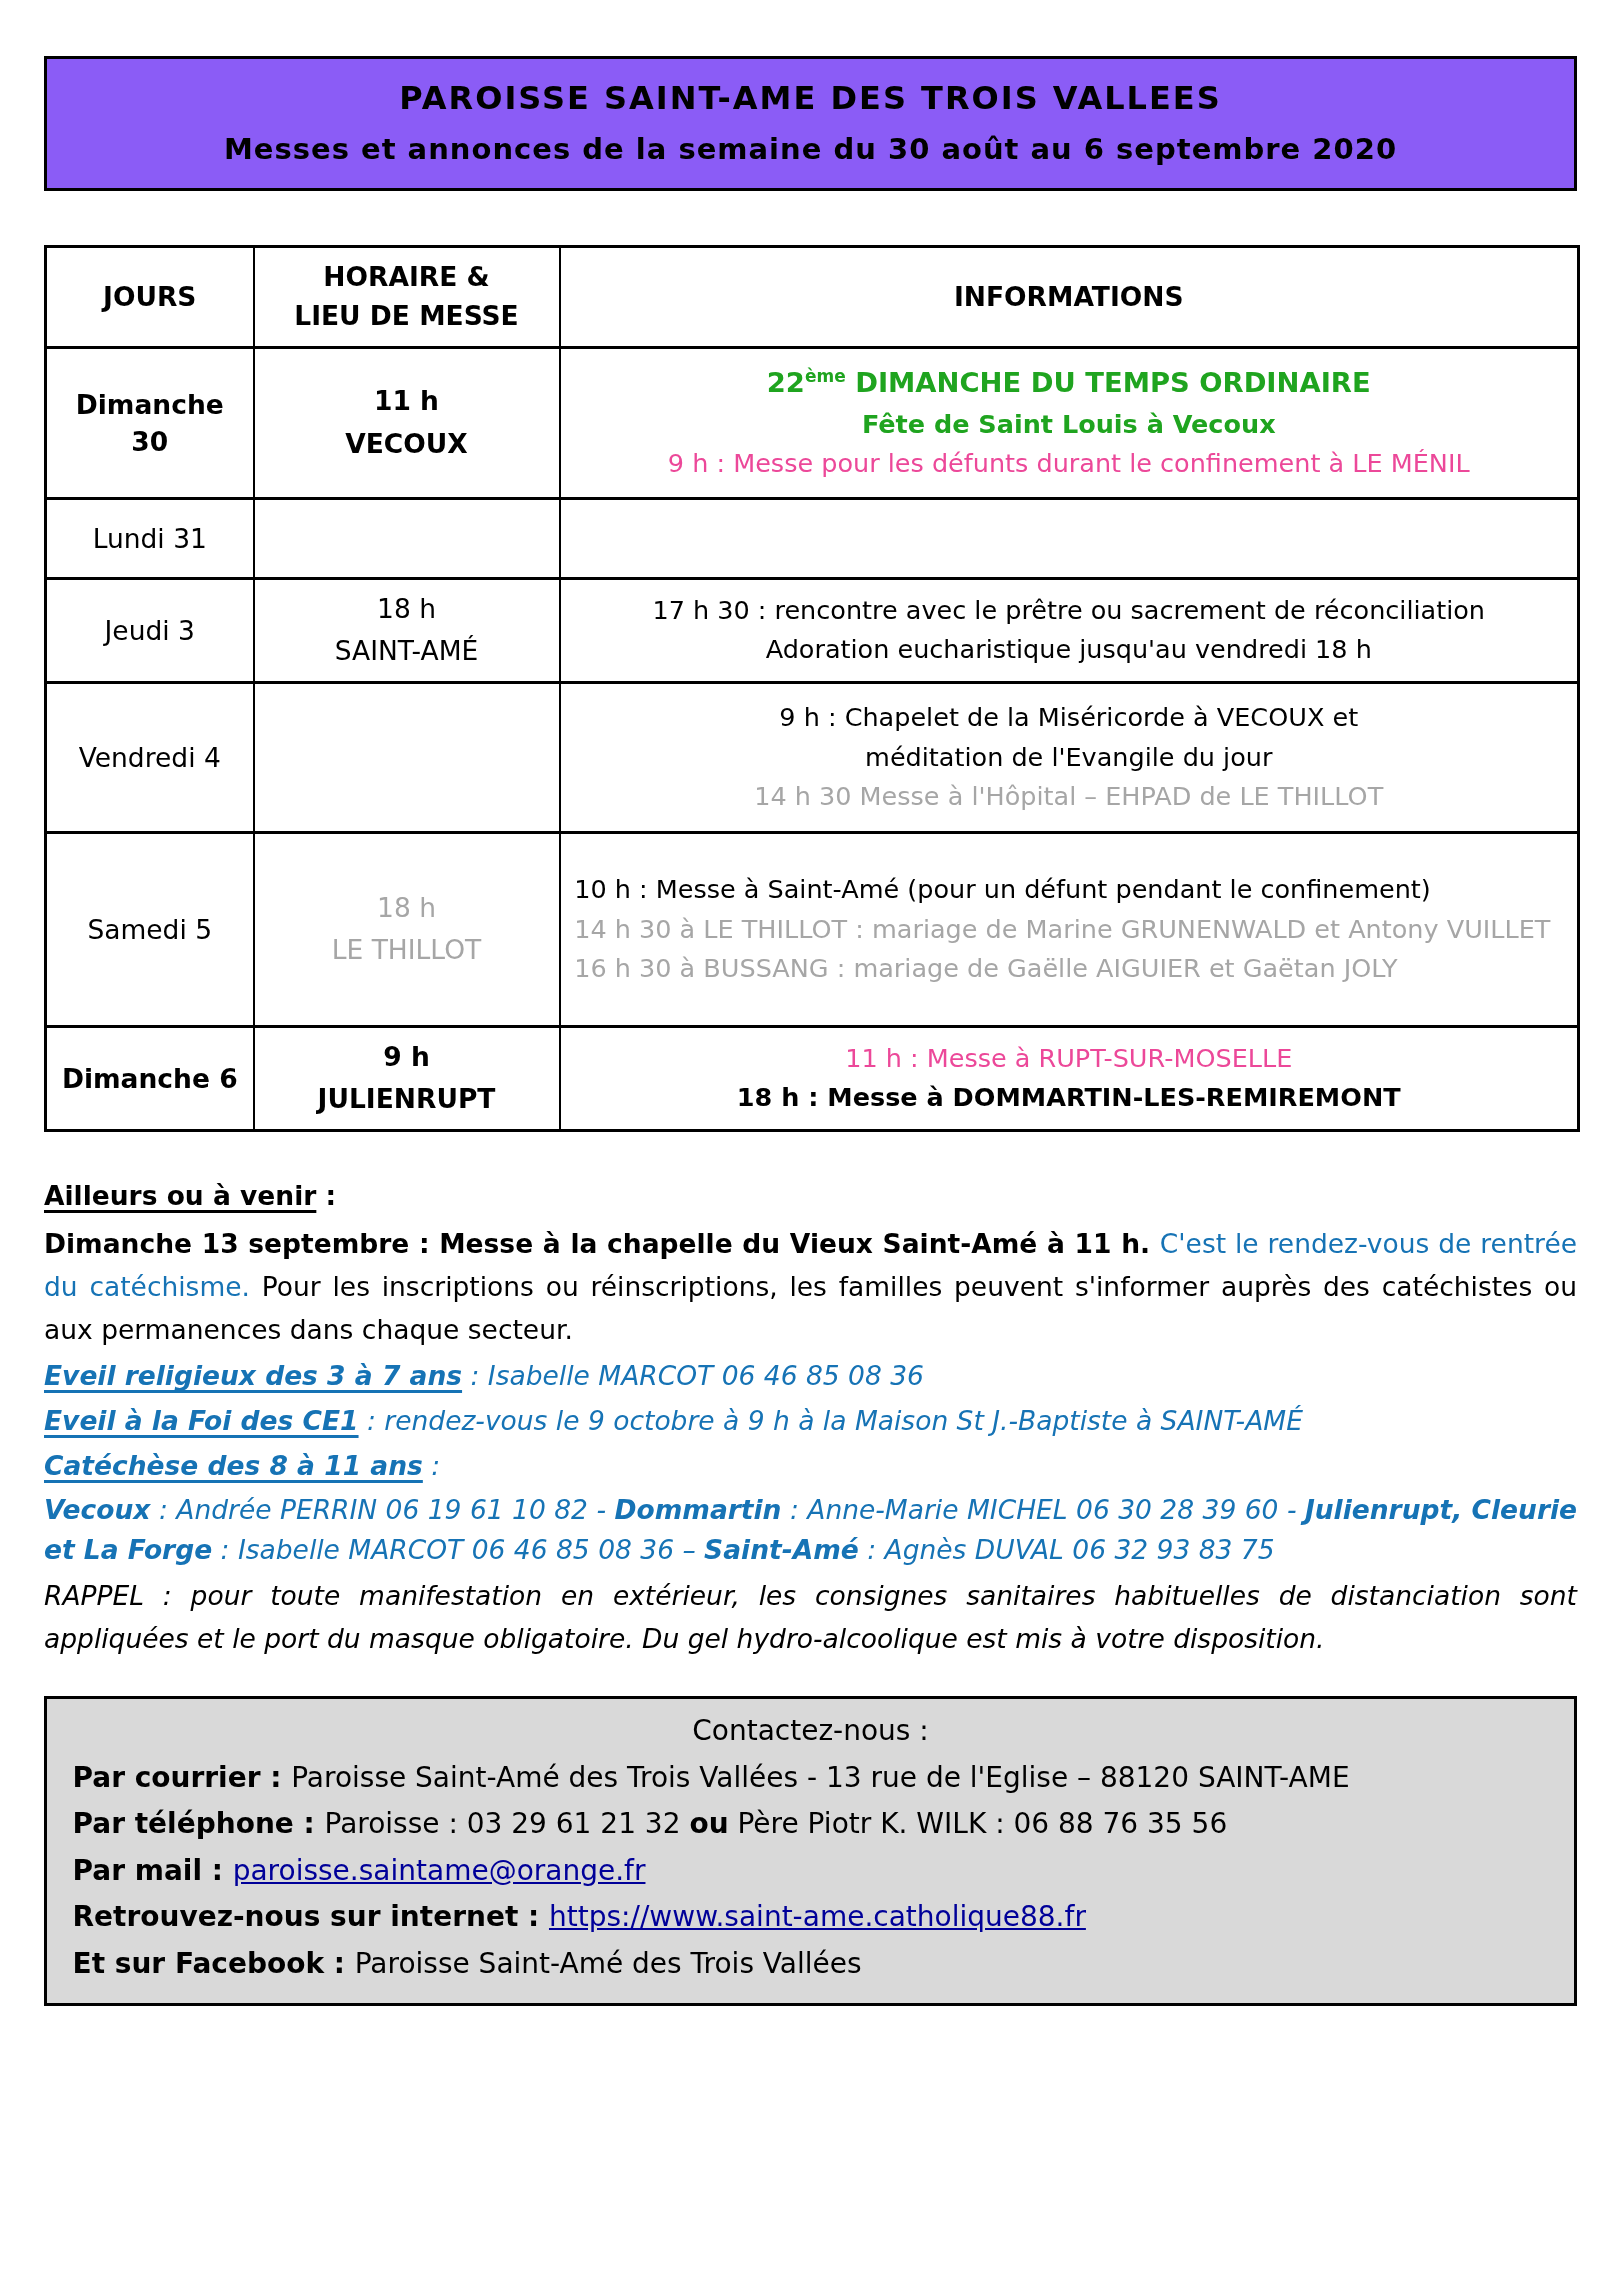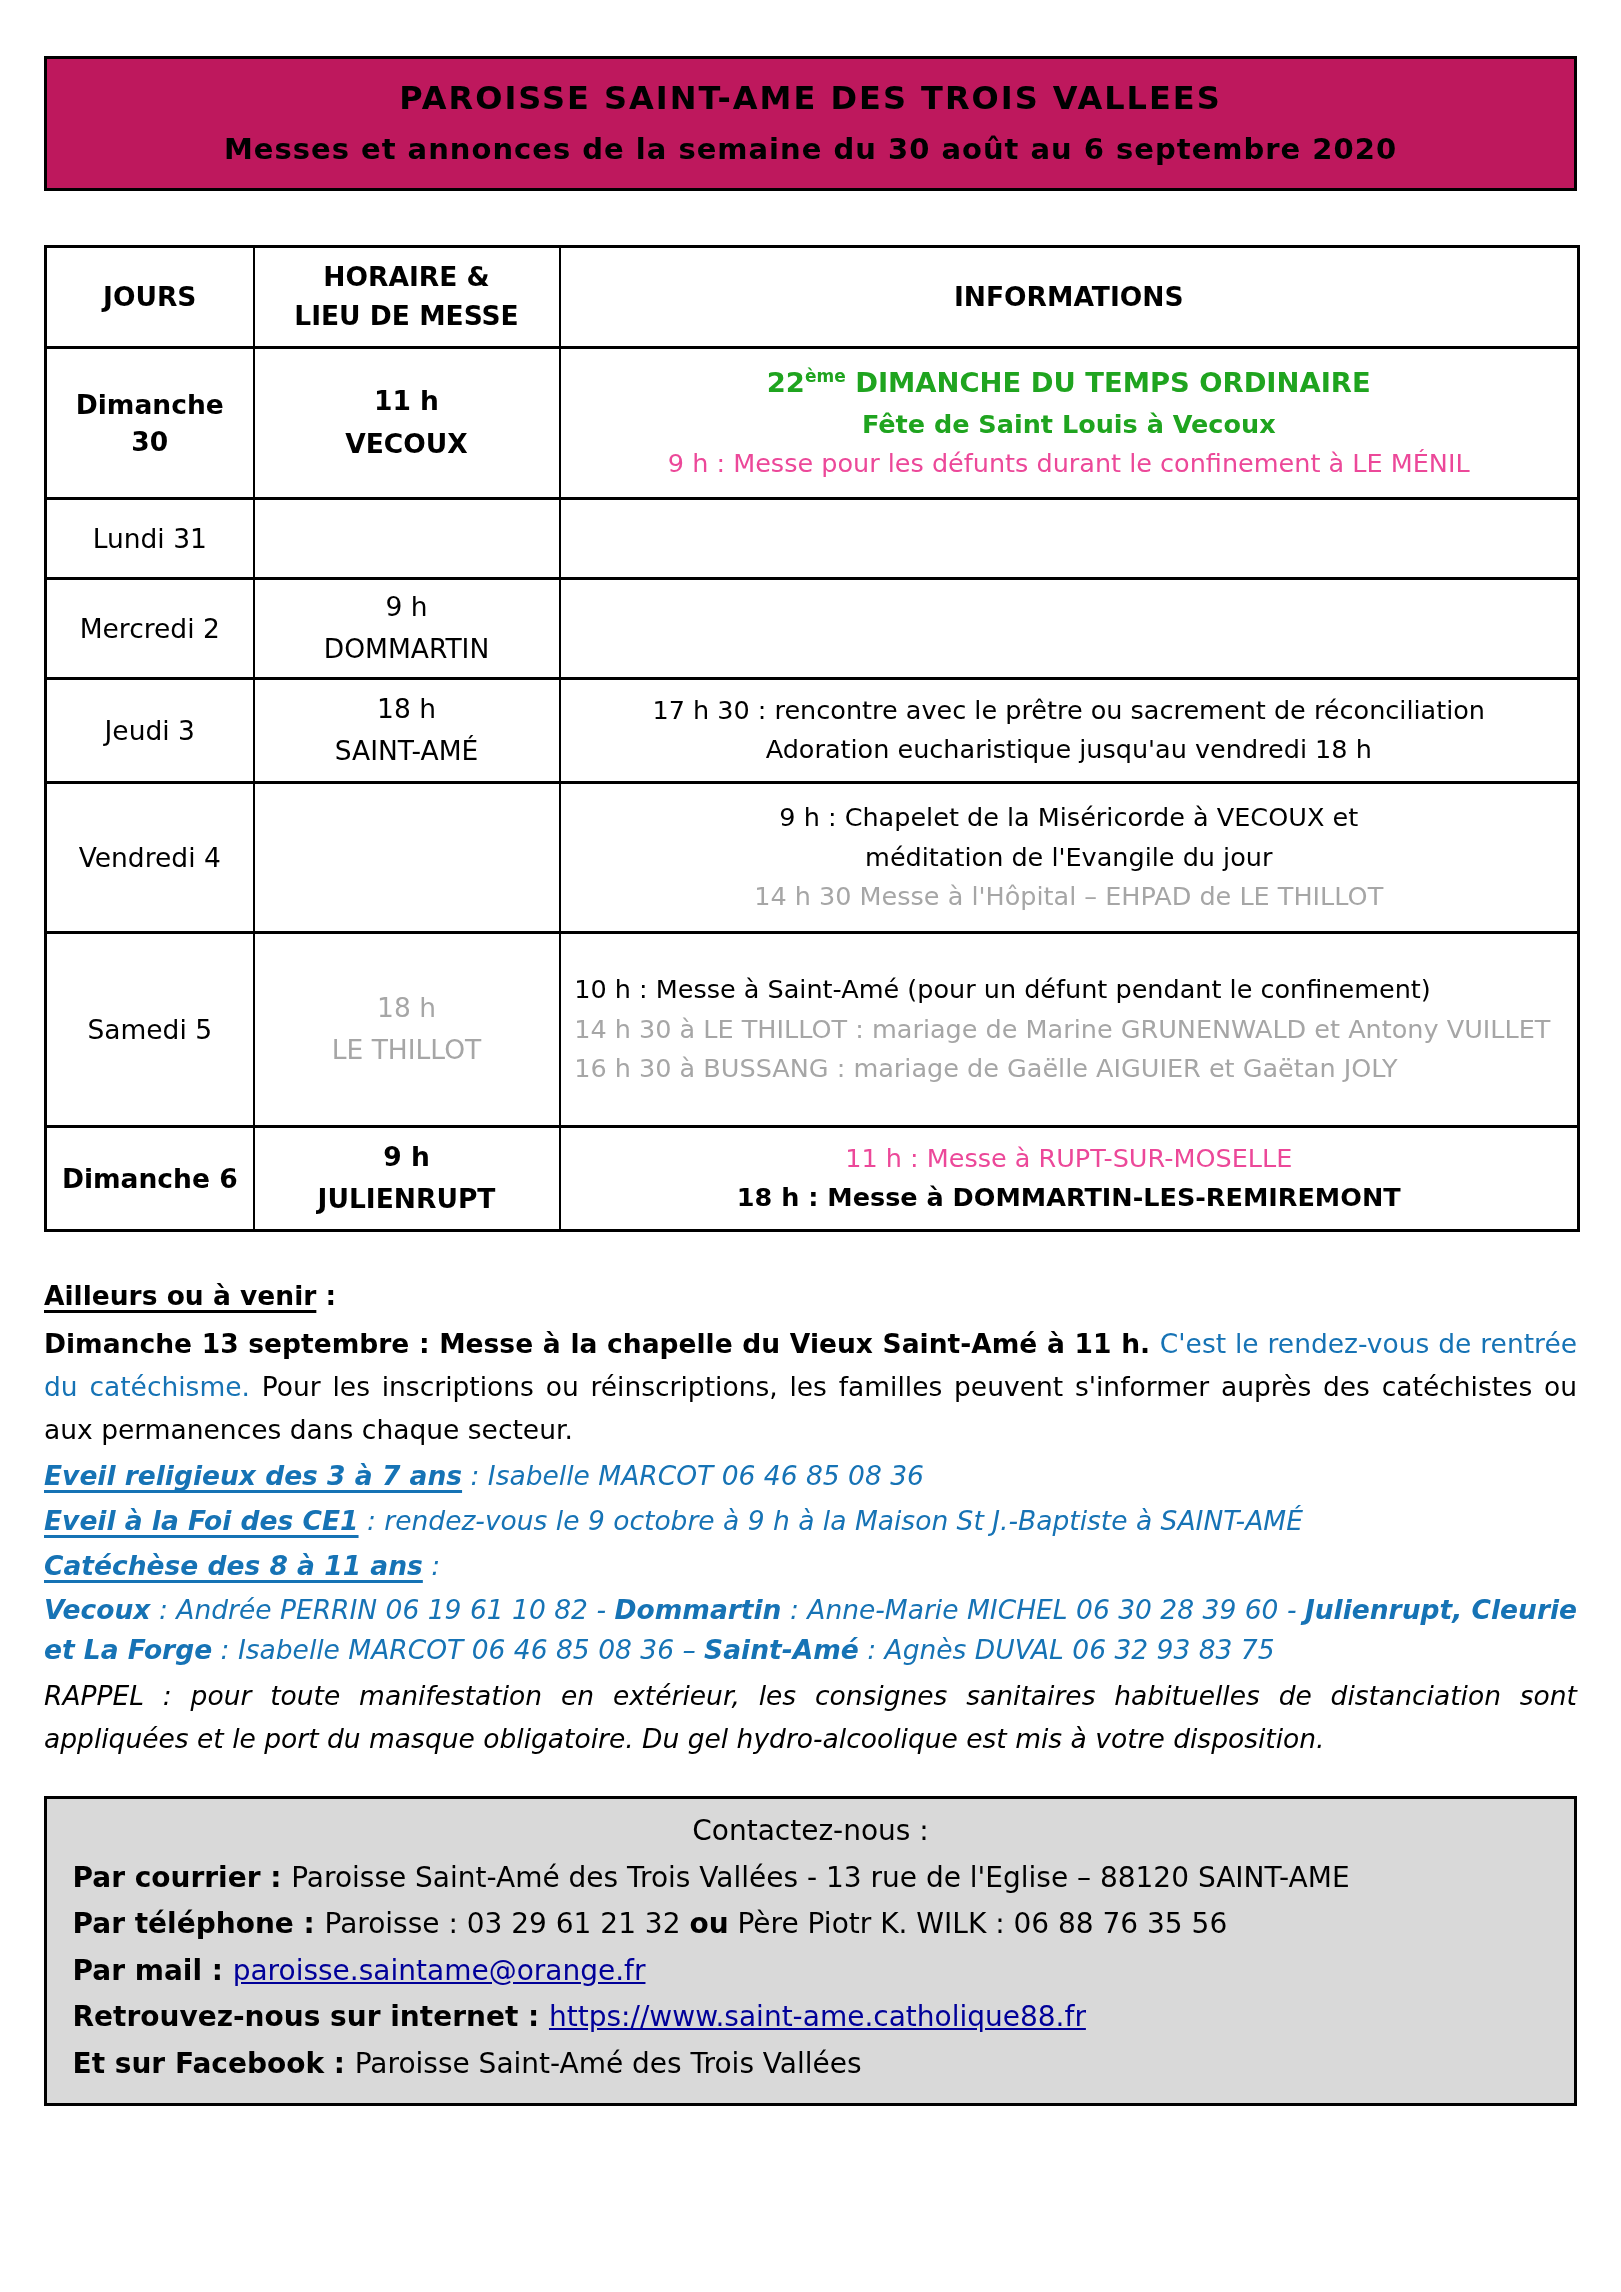--- a/index.html
+++ b/index.html
@@ -7,21 +7,21 @@
   .page {
     width: 1621px; height: 2293px;
     padding: 56px 44px 0 44px;
     font-family: "DejaVu Sans", sans-serif;
     color: #000; background: #fff;
     overflow: hidden;
   }
 
   
   .title-box {
-    background: #be185d;
+    background: #8b5cf6;
     border: 3.9px solid #000;
     text-align: center;
     padding: 19.6px 11.8px 21.6px 11.8px;
   }
   .title   { font-size: 32px; font-weight: bold; letter-spacing: 2px; }
   .subtitle{ font-size: 29px; font-weight: bold; margin-top: 15.7px; letter-spacing: 1px; }
 
   
   table.sched {
     border-collapse: collapse;
@@ -108,28 +108,20 @@
       </td>
     </tr>
 
     <tr style="height:80px">
       <td class="day">Lundi 31</td>
       <td class="schd"></td>
       <td class="info"></td>
     </tr>
 
 
-    <tr style="height:100px">
-      <td class="day">Mercredi 2</td>
-      <td class="schd">
-        <span class="line">9 h</span>
-        <span class="line">DOMMARTIN</span>
-      </td>
-      <td class="info"></td>
-    </tr>
 
     <tr style="height:104px">
       <td class="day">Jeudi 3</td>
       <td class="schd">
         <span class="line">18 h</span>
         <span class="line">SAINT-AMÉ</span>
       </td>
       <td class="info">
         <span class="line">17 h 30 : rencontre avec le prêtre ou sacrement de réconciliation</span>
         <span class="line">Adoration eucharistique jusqu'au vendredi 18 h</span>

